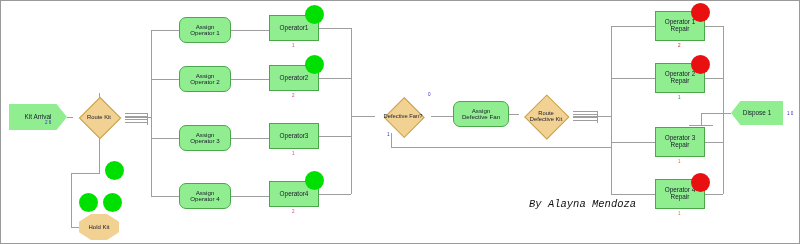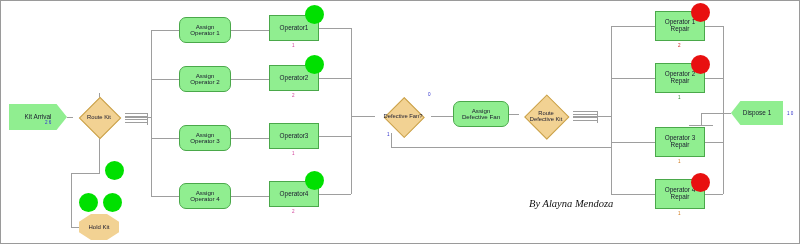--- a/index.html
+++ b/index.html
@@ -114,21 +114,21 @@
   .counter.blue  { color: #3030cc; }
   .counter.red   { color: #cc2020; }
   .counter.orange{ color: #d07818; }
   .counter.green { color: #2a8a2a; }
   
   .signature {
     position: absolute;
     font-style: italic;
     font-size: 10.5px;
     color: #101010;
-    font-family: Liberation Serif, serif;
+    font-family: Liberation Mono, monospace;
     z-index: 4;
     white-space: nowrap;
   }
 </style>
 </head>
 <body>
 
 <div id="canvas">
 
   <svg id="wires" viewBox="0 0 800 244" preserveAspectRatio="none">

